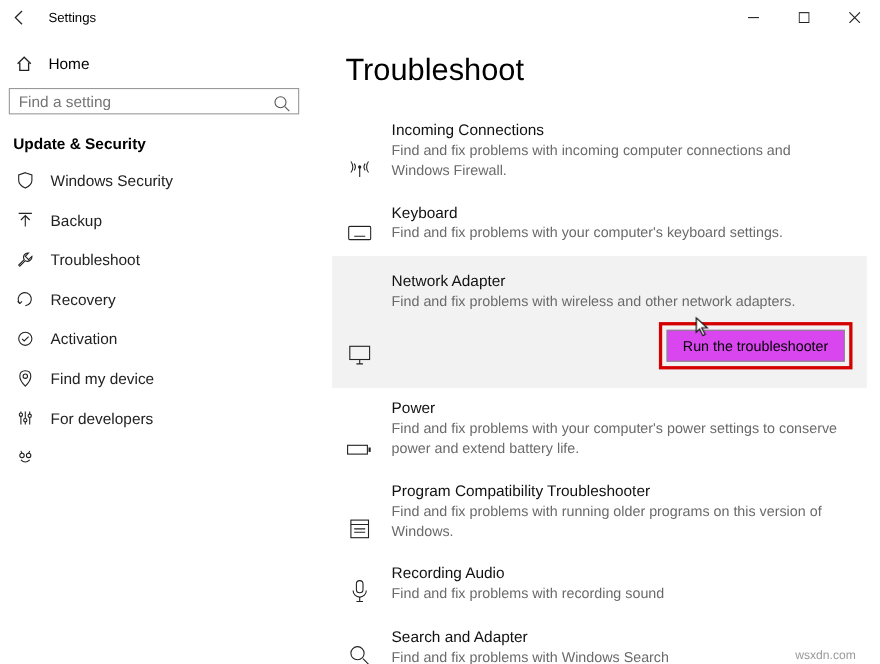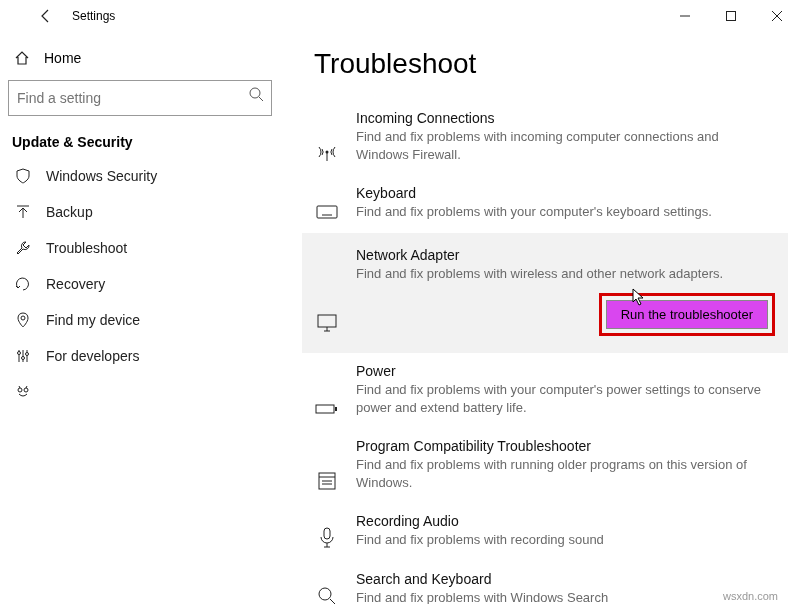--- a/index.html
+++ b/index.html
@@ -1,31 +1,31 @@
 <!DOCTYPE html>
 <html><head>
 <meta charset="utf-8">
 <style>
 * { box-sizing: border-box; margin: 0; padding: 0; font-family: "Segoe UI", Arial, sans-serif; }
 body { width: 800px; height: 604px; overflow: hidden; background: #fff; position: relative; }
 
-.titlebar { height: 32px; display: flex; align-items: center; justify-content: space-between; padding-left: 10px; margin-left: 28px; }
+.titlebar { height: 32px; display: flex; align-items: center; justify-content: space-between; padding-left: 10px; }
 .titlebar-left { display: flex; align-items: center; gap: 18px; }
 .titlebar-left .back { font-size: 16px; }
 .titlebar-left .title { font-size: 12px; }
 .win-controls { display: flex; }
 .win-controls > div { width: 46px; height: 32px; display: flex; align-items: center; justify-content: center; font-size: 11px; }
 
 .layout { display: flex; height: calc(604px - 32px); }
 .sidebar { width: 280px; padding: 10px 8px 0 8px; border-right: 0; overflow-y: auto; }
 .main { flex: 1; padding: 10px 28px 0 34px; overflow-y: auto; }
 
 .home { display: flex; align-items: flex-end; gap: 14px; padding: 8px 6px 14px 6px; font-size: 14px; }
 .search { position: relative; }
-.search input { width: 100%; height: 36px; border: 1px solid #999; padding: 0 30px 0 8px; font-size: 14px; outline: none; }
+.search input { width: 100%; height: 24px; border: 1px solid #999; padding: 0 30px 0 8px; font-size: 14px; outline: none; }
 .search .mag { position: absolute; right: 8px; top: 6px; color: #444; }
 
 .section-title { font-weight: 600; font-size: 14px; padding: 18px 6px 8px 4px; }
 .nav-item { display: flex; align-items: center; gap: 14px; padding: 10px 6px; font-size: 14px; color: #222; }
 .nav-item .ico { width: 18px; display: flex; justify-content: center; }
 
 h1.page { font-weight: 300; font-size: 28px; margin: 6px 0 20px 0; }
 
 .ts-item { display: flex; gap: 16px; padding: 10px 10px 12px 0; align-items: flex-end; }
 .ts-item.sel { background: #f2f2f2; margin-left: -12px; padding-left: 12px; padding-top: 14px; padding-bottom: 20px; margin-right: -16px; padding-right: 16px; }
@@ -121,20 +121,29 @@
         </span>
       <span>Troubleshoot</span>
     </div>
     <div class="nav-item">
       <span class="ico">
           <svg width="16" height="16" viewBox="0 0 16 16">
             <path d="M3 12 A6 6 0 1 1 8 14 M3 12 L1 10 M3 12 L5 10" stroke="#222" fill="none"></path>
           </svg>
         </span>
       <span>Recovery</span>
+    </div>
+    <div class="nav-item">
+      <span class="ico">
+          <svg width="16" height="16" viewBox="0 0 16 16">
+            <circle cx="8" cy="8" r="6" stroke="#222" fill="none"></circle>
+            <path d="M5 8 L7 10 L11 6" stroke="#222" fill="none"></path>
+          </svg>
+        </span>
+      <span>Activation</span>
     </div>
     <div class="nav-item">
       <span class="ico">
           <svg width="16" height="16" viewBox="0 0 16 16">
             <path d="M8 1 C11 1 13 3 13 6 C13 10 8 15 8 15 C8 15 3 10 3 6 C3 3 5 1 8 1 Z" stroke="#222" fill="none"></path>
             <circle cx="8" cy="6" r="2" stroke="#222" fill="none"></circle>
           </svg>
         </span>
       <span>Find my device</span>
     </div>
@@ -265,21 +274,21 @@
     </div>
 
     <div class="ts-item">
       <div class="ts-ico">
           <svg width="20" height="20" viewBox="0 0 20 20">
             <circle cx="8" cy="8" r="6" stroke="#222" fill="none"></circle>
             <line x1="13" y1="13" x2="19" y2="19" stroke="#222"></line>
           </svg>
         </div>
       <div class="ts-body">
-        <div class="ts-title">Search and Keyboard</div>
+        <div class="ts-title">Search and Adapter</div>
         <div class="ts-desc">Find and fix problems with Windows Search</div>
       </div>
     </div>
 
   </div>
 </div>
 
 <svg class="cursor" style="left:632px; top:288px;" viewBox="0 0 14 18">
     <path d="M1 1 L1 14 L4 11 L7 17 L9 16 L6 10 L11 10 Z" fill="#fff" stroke="#000" stroke-width="1"></path>
   </svg>

